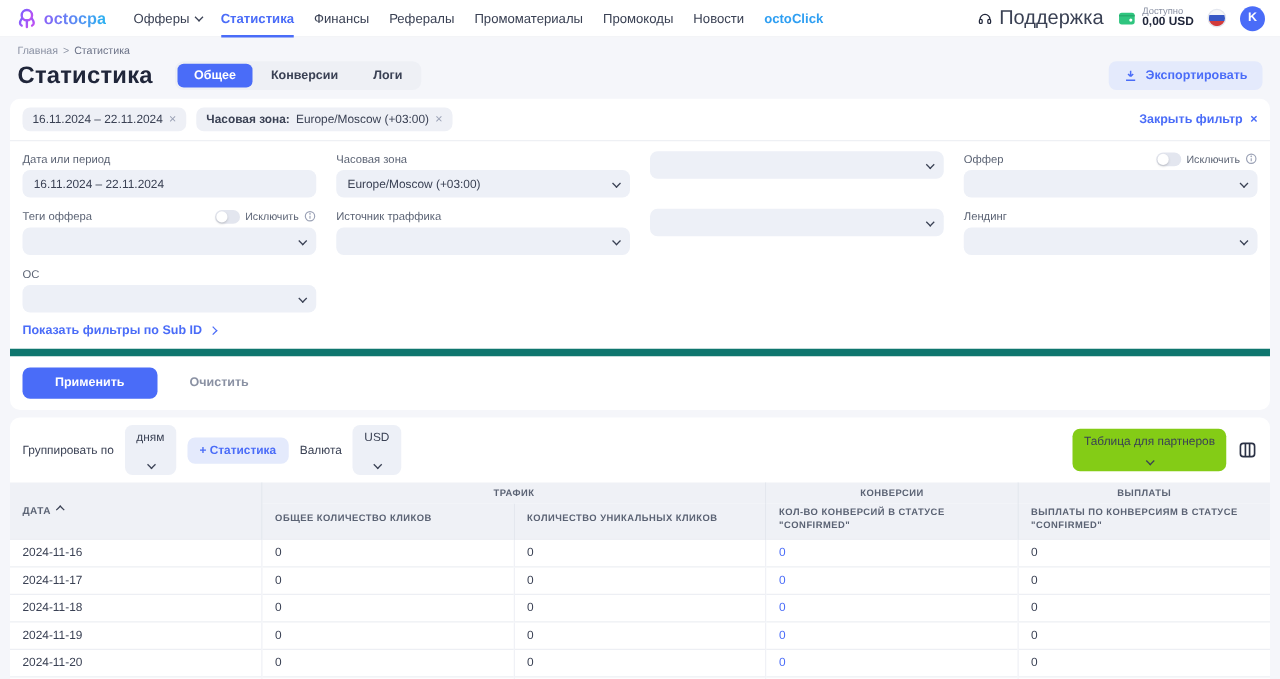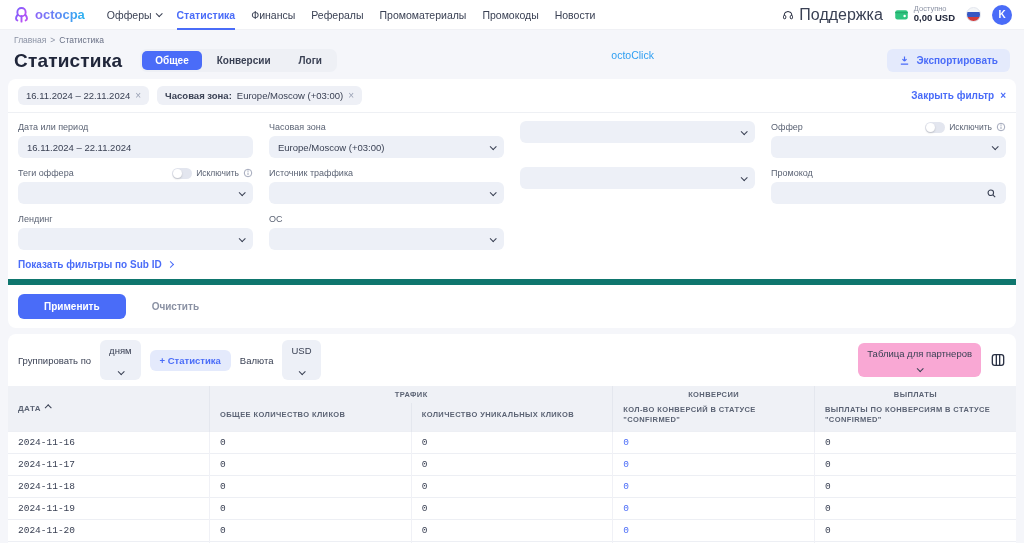--- a/index.html
+++ b/index.html
@@ -17,21 +17,21 @@
   
   .topnav { height:30px; background:#fff; display:flex; align-items:center; padding:0 12px; gap:16px; border-bottom:1px solid #f0f1f5; }
   .brand { display:flex; align-items:center; gap:4px; margin-right:6px; }
   .brand-name { font-size:13px; font-weight:700;
     background:linear-gradient(90deg,#8a63f8,#2bb3f0);
     -webkit-background-clip:text; background-clip:text; color:transparent; }
   .nav-item { display:flex; align-items:center; gap:4px; font-size:10.5px; color:#3a4154; cursor:pointer; height:30px; border-bottom:2px solid transparent; padding-top:2px; }
   .nav-item .chev { display:none; color:#3a4154; }
   .nav-item.caret .chev { display:inline-block; }
   .nav-item.active { color:#4a6cf8; border-bottom-color:#4a6cf8; font-weight:600; }
-  .nav-item.accent { color:#2f9ff2; font-weight:400;margin-top:40px; }
+  .nav-item.accent { color:#2f9ff2; font-weight:700; }
   .nav-right { margin-left:auto; display:flex; align-items:center; gap:11px; }
   .support { display:flex; align-items:center; gap:5px; font-size:16px; color:#3a4154; cursor:pointer; }
   .balance { display:flex; align-items:center; gap:5px; cursor:pointer; }
   .balance-text { line-height:1.1; }
   .balance-label { font-size:7.5px; color:#8a91a3; }
   .balance-value { font-size:9.5px; font-weight:700; color:#20263a; }
   .flag { width:15px; height:15px; border-radius:50%;
     background:linear-gradient(180deg,#f4f6f8 0 33%,#3757c4 33% 66%,#d23b3b 66% 100%);
     border:1px solid #e3e6ee; cursor:pointer; }
   .avatar { width:20px; height:20px; border-radius:50%; background:#4a6cf8; color:#fff; font-size:10px; font-weight:700; display:flex; align-items:center; justify-content:center; cursor:pointer; }
@@ -73,31 +73,31 @@
   .btn-apply { background:#4a6cf8; color:#fff; border:none; border-radius:6px; padding:7px 26px; font-size:10px; font-weight:600; cursor:pointer; font-family:inherit; }
   .btn-clear { background:none; border:none; color:#8a91a3; font-size:10px; font-weight:600; cursor:pointer; font-family:inherit; }
 
   
   .table-card { margin-top:6px; border-radius:8px 8px 0 0; }
   .toolbar { display:flex; align-items:center; gap:9px; padding:6px 10px; }
   .tb-label { font-size:9.5px; color:#3a4154; }
   .pill { display:flex; align-items:center; gap:14px; background:#edf0f7; border-radius:6px; padding:5px 9px; font-size:9.5px; color:#3a4154; cursor:pointer;flex-direction:column; }
   .pill-blue { background:#e4eafc; color:#4a6cf8; border-radius:6px; padding:5px 10px; font-size:9.5px; font-weight:600; border:none; cursor:pointer; font-family:inherit; }
   .toolbar-right { margin-left:auto; display:flex; align-items:center; gap:9px; }
-  .pill.light { background:#f9a8d4; gap:8px; }
+  .pill.light { background:#84cc16; gap:8px; }
   .cols-btn { background:none; border:none; color:#2b3245; cursor:pointer; padding:0; }
 
   table { width:100%; border-collapse:collapse; table-layout:fixed; }
   col { width:20%; }
   thead th { background:#eff1f6; color:#5b6374; font-size:7.5px; letter-spacing:.4px; font-weight:700; }
   .group-row th { padding:4px 6px; text-align:center; border-left:1px solid #e4e7ee; }
   .cols-row th { padding:2px 10px 6px; text-align:left; line-height:1.35; border-left:1px solid #e4e7ee; }
   th.date-th { text-align:left; vertical-align:middle; padding:4px 10px; font-size:8px; border-left:none; }
   .date-th .chev { margin-left:4px; color:#3a4154; }
-  tbody td { padding:5px 10px; font-size:9.5px; color:#3a4154; border-top:1px solid #edeff4; border-left:1px solid #f0f1f6;font-family:Liberation Mono, monospace; }
+  tbody td { padding:5px 10px; font-size:9.5px; color:#3a4154; border-top:1px solid #edeff4; border-left:1px solid #f0f1f6; }
   tbody td:first-child { border-left:none; }
   td a { color:#4a6cf8; text-decoration:none; cursor:pointer; }
 </style>
 </head>
 <body>
 
 <header class="topnav">
   <div class="brand">
     <span class="icon">
       <svg viewBox="0 0 32 32" width="19" height="19">
@@ -315,34 +315,20 @@
           <span></span>
           <span class="chev down"></span>
         </div>
       </div>
       <div class="field">
         <div class="control">
           <span></span>
           <span class="chev down"></span>
         </div>
       </div>
-      <div class="field">
-        <div class="field-top">
-            <span class="flabel">Промокод</span>
-          </div>
-        <div class="control">
-          <span></span>
-          <span class="icon">
-            <svg viewBox="0 0 24 24" width="11" height="11" fill="none" stroke="#3a4154" stroke-width="2.4">
-              <circle cx="10.5" cy="10.5" r="6"></circle>
-                <path d="M15.5 15.5L20 20"></path>
-            </svg>
-          </span>
-        </div>
-      </div>
 
       <div class="field">
         <div class="field-top">
             <span class="flabel">Лендинг</span>
           </div>
         <div class="control">
           <span></span>
           <span class="chev down"></span>
         </div>
       </div>

